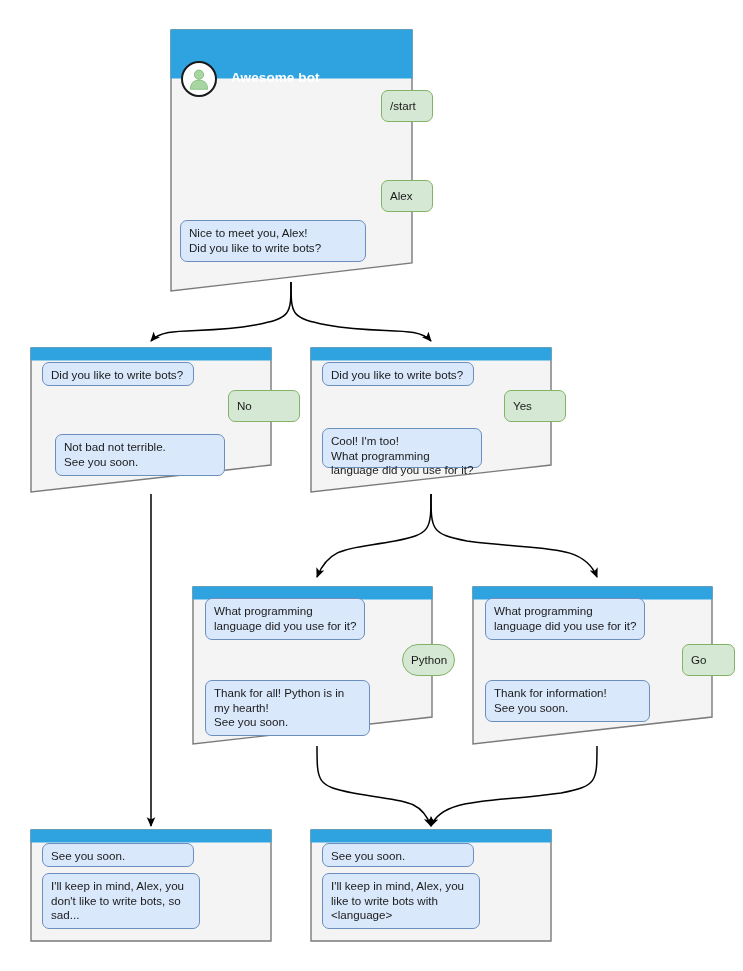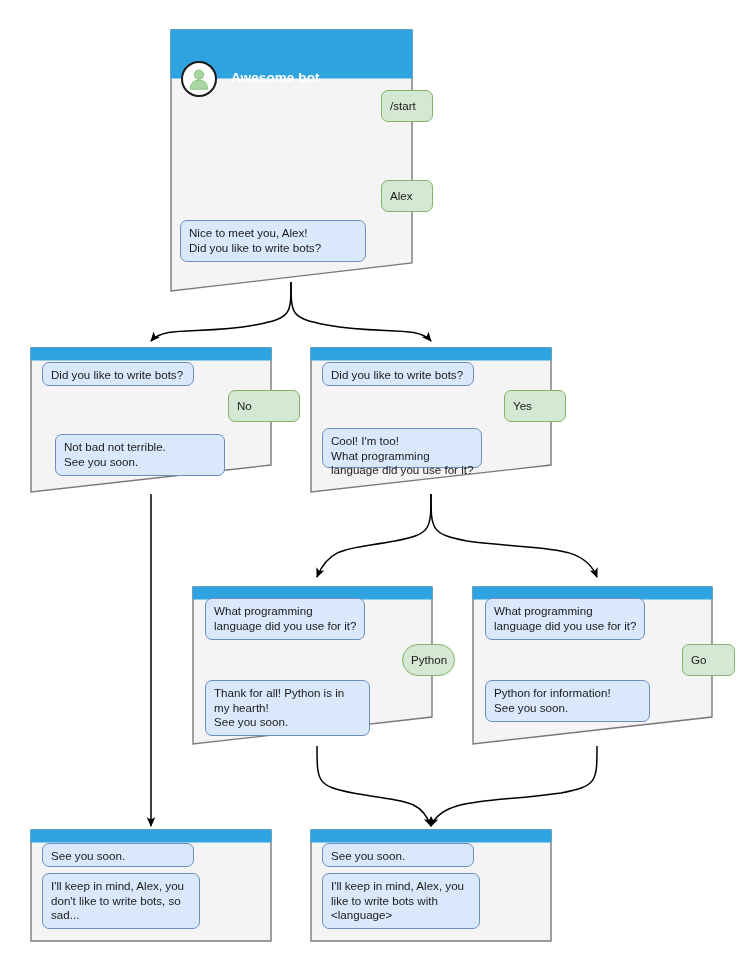--- a/index.html
+++ b/index.html
@@ -118,21 +118,21 @@
 
   <div class="card" style="left:472px;top:586px;width:241px;height:159px;">
     <svg class="chrome" viewBox="0 0 241 159" preserveAspectRatio="none">
       <path d="M1,1 L240,1 L240,131 L1,158 Z" fill="#f4f4f4" stroke="#7a7a7a" stroke-width="1.4"></path>
       <path d="M1,1 L240,1 L240,13 L1,13 Z" fill="#2ea3e0" stroke="#2ea3e0" stroke-width="1"></path>
     </svg>
     <div class="content">
       <div class="bubble bot" style="left:13px;top:12px;width:160px;height:42px;">What programming
 language did you use for it?</div>
       <div class="bubble user" style="left:178px;top:58px;width:53px;height:32px;">Go</div>
-      <div class="bubble bot" style="left:13px;top:94px;width:165px;height:42px;">Python for information!
+      <div class="bubble bot" style="left:13px;top:94px;width:165px;height:42px;">Thank for information!
 See you soon.</div>
     </div>
   </div>
 
   <div class="card" style="left:30px;top:829px;width:242px;height:113px;">
     <svg class="chrome" viewBox="0 0 242 113" preserveAspectRatio="none">
       <path d="M1,1 L241,1 L241,112 L1,112 Z" fill="#f4f4f4" stroke="#7a7a7a" stroke-width="1.4"></path>
       <path d="M1,1 L241,1 L241,13 L1,13 Z" fill="#2ea3e0" stroke="#2ea3e0" stroke-width="1"></path>
     </svg>
     <div class="content">

